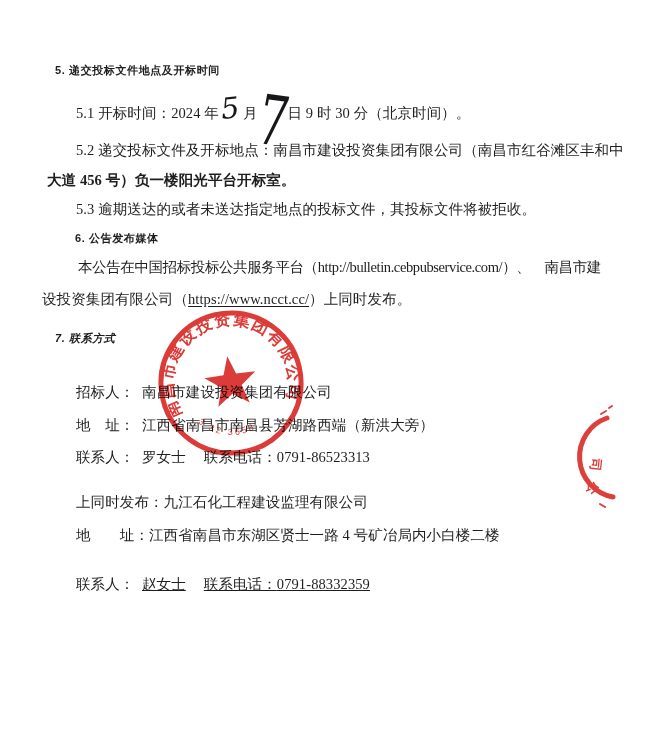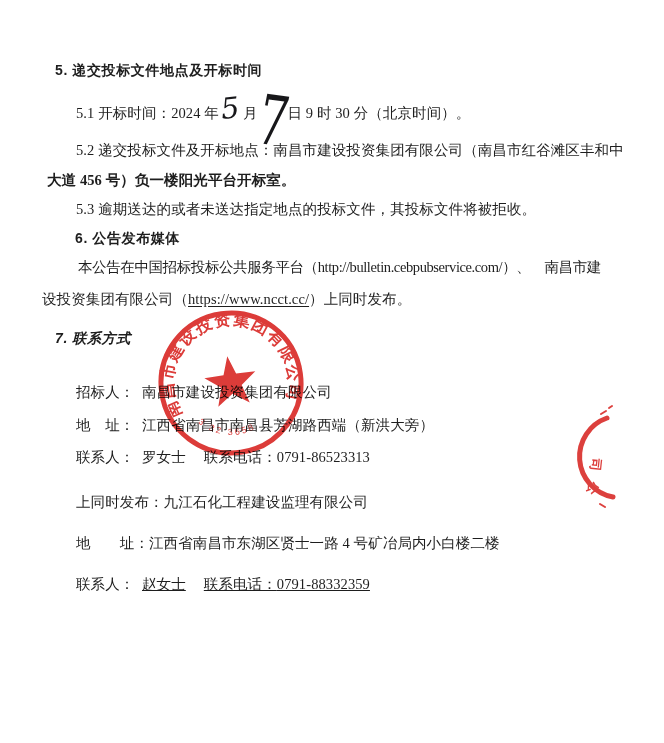--- a/index.html
+++ b/index.html
@@ -22,21 +22,21 @@
   .ln {
     position: absolute;
     white-space: nowrap;
     font-size: 14.5px;
     line-height: 20px;
     letter-spacing: 0.1px;
   }
   .hd {
     font-family: "Liberation Sans", "DejaVu Sans", sans-serif;
     font-weight: bold;
-    font-size: 14px;
+    font-size: 11px;
     letter-spacing: 0.6px;
   }
   .tight { letter-spacing: -0.4px; }
   .lbl { display: inline-block; width: 66px; margin-top: 16px; }
   .phone-lbl { margin-left: 18px; }
   .url-underline { text-decoration: underline; text-underline-offset: 2px; }
 
   
   .slot { display: inline-block; position: relative; width: 24px; height: 14px; }
   .slot-d { width: 30px; }
@@ -129,21 +129,21 @@
   </div>
 
   <div class="ln" style="top:431px; left:76px;">
     <span class="lbl">联系人：</span><span>罗女士</span><span class="phone-lbl">联系电话：</span><span>0791-86523313</span>
   </div>
 
   <div class="ln" style="top:492px; left:76px;">
     <span>上同时发布：</span><span>九江石化工程建设监理有限公司</span>
   </div>
 
-  <div class="ln" style="top:525px; left:76px;margin-top:8px;">
+  <div class="ln" style="top:525px; left:76px;">
     <span>地　　址：</span><span>江西省南昌市东湖区贤士一路 4 号矿冶局内小白楼二楼</span>
   </div>
 
   <div class="ln" style="top:558px; left:76px;text-decoration:underline;">
     <span class="lbl">联系人：</span><span>赵女士</span><span class="phone-lbl">联系电话：</span><span>0791-88332359</span>
   </div>
 
   <svg class="seal" width="160" height="160" viewBox="0 0 160 160">
     <defs>
       <path id="sealArcTop" d="M 29.8,109 A 58,58 0 1 1 130.2,109" fill="none"></path>

